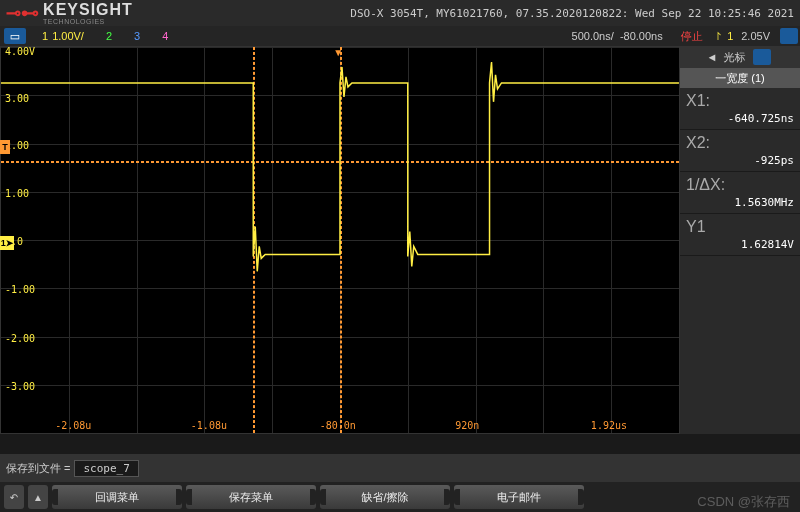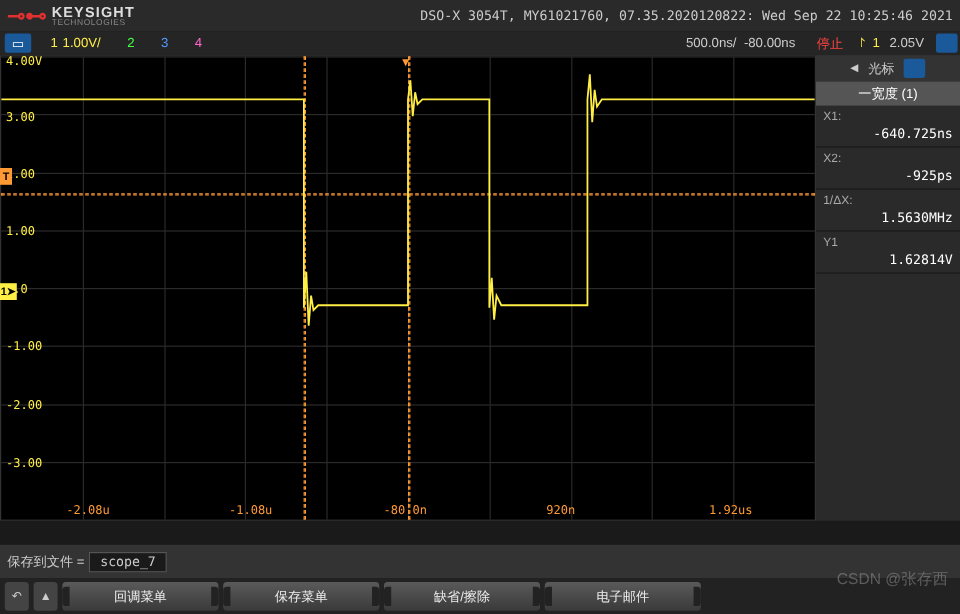--- a/index.html
+++ b/index.html
@@ -1,21 +1,21 @@
 <!DOCTYPE html>
 <html><head>
 <meta charset="utf-8">
 <style>
 *{box-sizing:border-box;margin:0;padding:0;font-family:Arial,sans-serif}
 body{background:#1a1a1a;width:800px;height:512px;overflow:hidden;position:relative;color:#ccc;font-size:11px}
 .header{height:26px;background:#2a2a2a;display:flex;align-items:center;padding:0 6px;gap:8px}
 .logo{display:flex;align-items:center;gap:4px}
 .logo-icon{color:#e03030;font-size:18px;font-weight:bold}
 .logo-text{display:flex;flex-direction:column;line-height:1}
-.brand{color:#ddd;font-size:12px;font-weight:bold;letter-spacing:1px}
+.brand{color:#ddd;font-size:16px;font-weight:bold;letter-spacing:1px}
 .tech{color:#888;font-size:7px;letter-spacing:0.5px}
 .model-info{margin-left:auto;color:#ccc;font-size:11px;font-family:monospace}
 .chanbar{height:20px;background:#252525;display:flex;align-items:center;font-size:11px;gap:2px}
 .mode-icon{width:22px;height:16px;background:#1a5a9a;border-radius:2px;margin:0 4px;display:flex;align-items:center;justify-content:center;color:#fff}
 .ch{padding:0 10px;display:flex;align-items:center;gap:4px}
 .ch1{color:#ffee44}
 .ch2{color:#44ff44}
 .ch3{color:#5599ff}
 .ch4{color:#ff66cc}
 .timebase{color:#ccc;margin-left:auto;padding:0 8px}
@@ -33,32 +33,32 @@
 .cursor-line{position:absolute;border:1px dashed #ff9933}
 .cv{top:0;bottom:0;width:0}
 .ch-h{left:0;right:0;height:0}
 .trig-mark{position:absolute;top:0;color:#ff9933;font-size:10px}
 .ch-indicator{position:absolute;left:-1px;width:14px;height:14px;background:#ffee44;color:#000;font-size:9px;display:flex;align-items:center;justify-content:center;font-weight:bold}
 .wave{position:absolute;inset:0}
 .side{width:120px;background:#2a2a2a;display:flex;flex-direction:column;font-size:11px}
 .side-hdr{height:22px;background:#333;display:flex;align-items:center;justify-content:center;color:#ccc;gap:6px}
 .side-title{height:20px;background:#555;display:flex;align-items:center;justify-content:center;color:#fff}
 .meas{padding:4px 6px;border-bottom:1px solid #1a1a1a}
-.meas-lbl{color:#aaa;font-size:10px}
+.meas-lbl{color:#aaa;font-size:16px}
 .meas-val{color:#fff;text-align:right;font-size:11px;font-family:monospace;padding-top:2px}
 .bottom{position:absolute;bottom:0;left:0;right:0}
 .saveline{height:28px;background:#333;display:flex;align-items:center;padding:0 6px;font-size:11px;gap:4px}
 .filebox{background:#1a1a1a;border:1px solid #555;padding:1px 8px;font-family:monospace;color:#ccc}
 .softkeys{height:30px;background:#222;display:flex;align-items:center;padding:0 4px;gap:4px}
 .arrow{width:20px;height:24px;background:#444;display:flex;align-items:center;justify-content:center;color:#ccc;border-radius:3px;font-size:10px}
 .softkey{width:130px;height:24px;background:linear-gradient(#5a5a5a,#3a3a3a);border-radius:3px;display:flex;align-items:center;justify-content:center;color:#eee;font-size:11px;position:relative}
 .softkey::before,.softkey::after{content:"";position:absolute;top:4px;bottom:4px;width:6px;background:#222}
 .softkey::before{left:0;border-radius:3px 0 0 3px}
 .softkey::after{right:0;border-radius:0 3px 3px 0}
-.watermark{position:absolute;right:10px;bottom:20px;color:rgba(200,200,200,0.35);font-size:13px;pointer-events:none}
+.watermark{position:absolute;right:10px;bottom:1px;color:rgba(200,200,200,0.35);font-size:13px;pointer-events:none}
 </style>
 </head>
 <body>
 
 <div class="header">
   <div class="logo">
     <span class="logo-icon">⊸⊷</span>
     <span class="logo-text">
       <span class="brand">KEYSIGHT</span>
       <span class="tech">TECHNOLOGIES</span>

